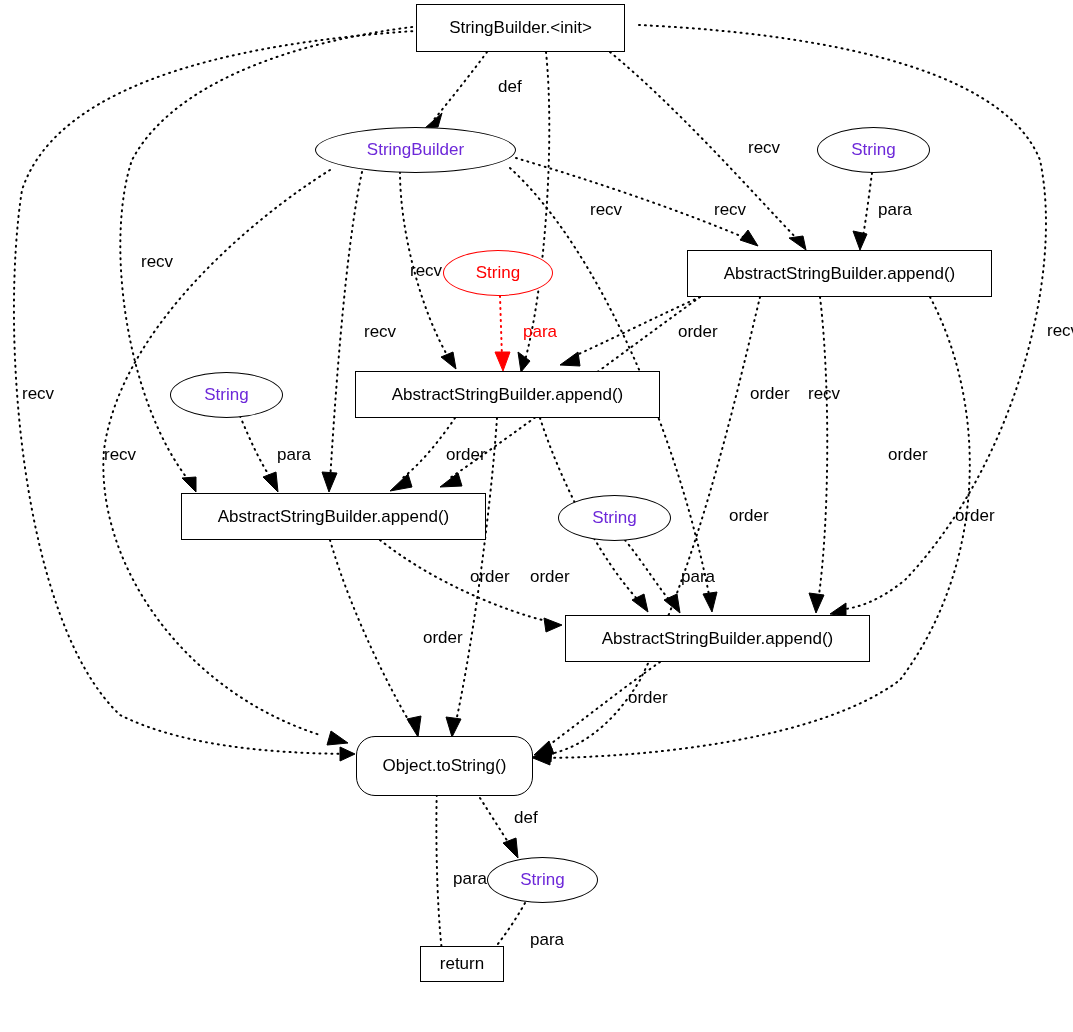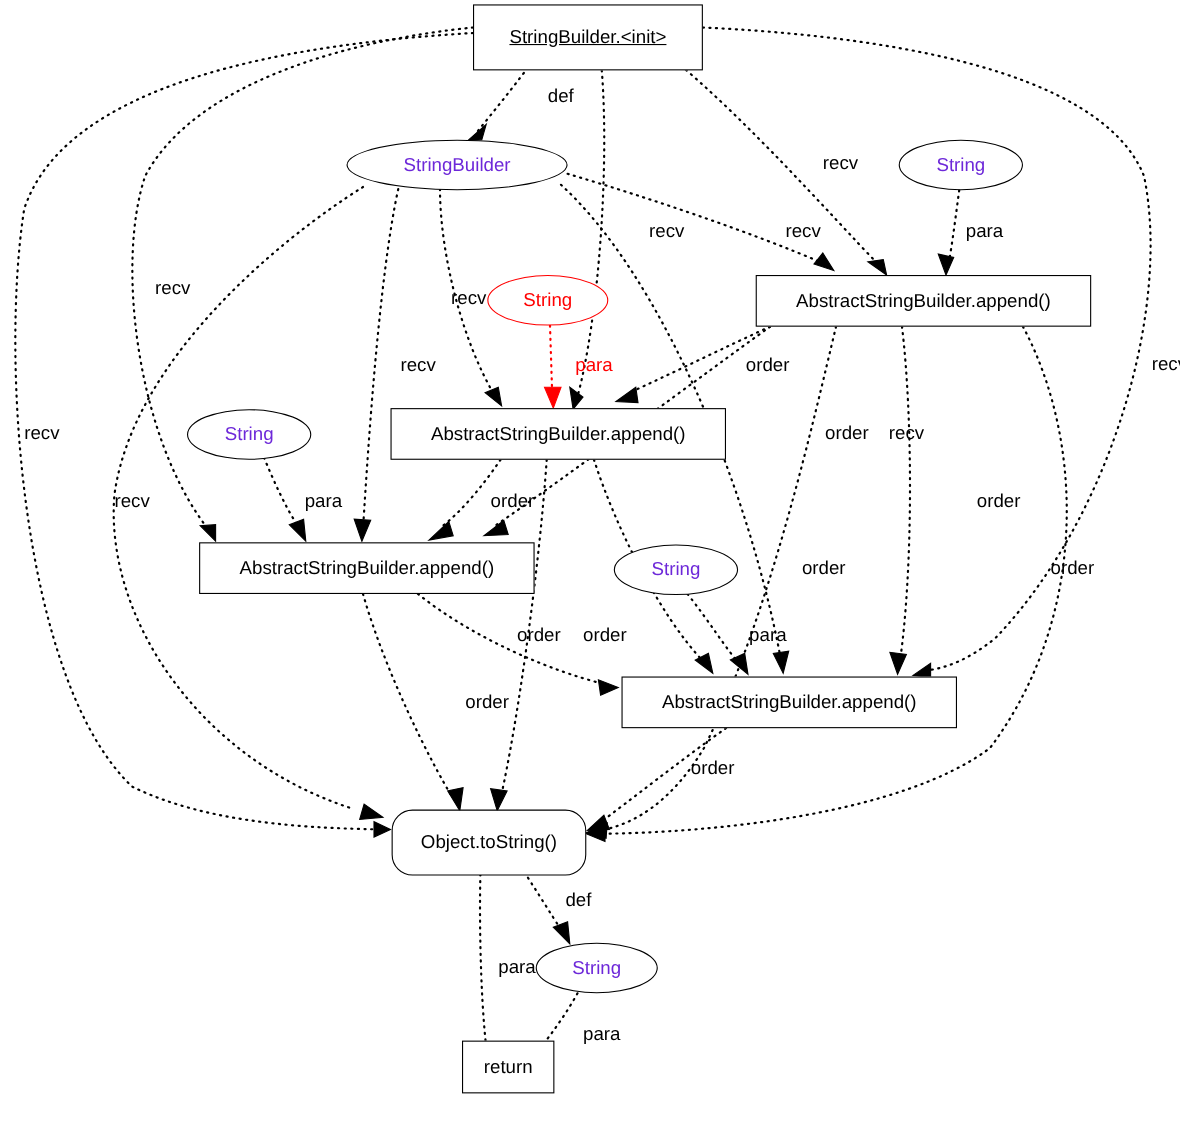--- a/index.html
+++ b/index.html
@@ -205,21 +205,21 @@
         <text x="681" y="578" class="edge-label">para</text>
         <text x="423" y="639" class="edge-label">order</text>
         <text x="628" y="699" class="edge-label">order</text>
         <text x="514" y="819" class="edge-label">def</text>
         <text x="453" y="880" class="edge-label">para</text>
         <text x="530" y="941" class="edge-label">para</text>
       </g>
   </svg>
 
   <div>
-    <div class="node-box" style="left:430px; top:4px; width:209px; height:60px;text-decoration:underline;">
+    <div class="node-box" style="left:416px; top:4px; width:209px; height:48px;">
       <span>StringBuilder.&lt;init&gt;</span>
     </div>
 
     <div class="node-ellipse" style="left:315px; top:127px; width:201px; height:46px;">
       <span>StringBuilder</span>
     </div>
 
     <div class="node-ellipse" style="left:817px; top:127px; width:113px; height:46px;">
       <span>String</span>
     </div>
@@ -253,18 +253,18 @@
     </div>
 
     <div class="node-box" style="left:356px; top:736px; width:177px; height:60px;border-radius:19px;">
       <span>Object.toString()</span>
     </div>
 
     <div class="node-ellipse" style="left:487px; top:857px; width:111px; height:46px;">
       <span>String</span>
     </div>
 
-    <div class="node-box" style="left:420px; top:946px; width:84px; height:48px;">
+    <div class="node-box" style="left:420px; top:946px; width:84px; height:36px;">
       <span>return</span>
     </div>
   </div>
 
 </div>
 
 </body></html>

